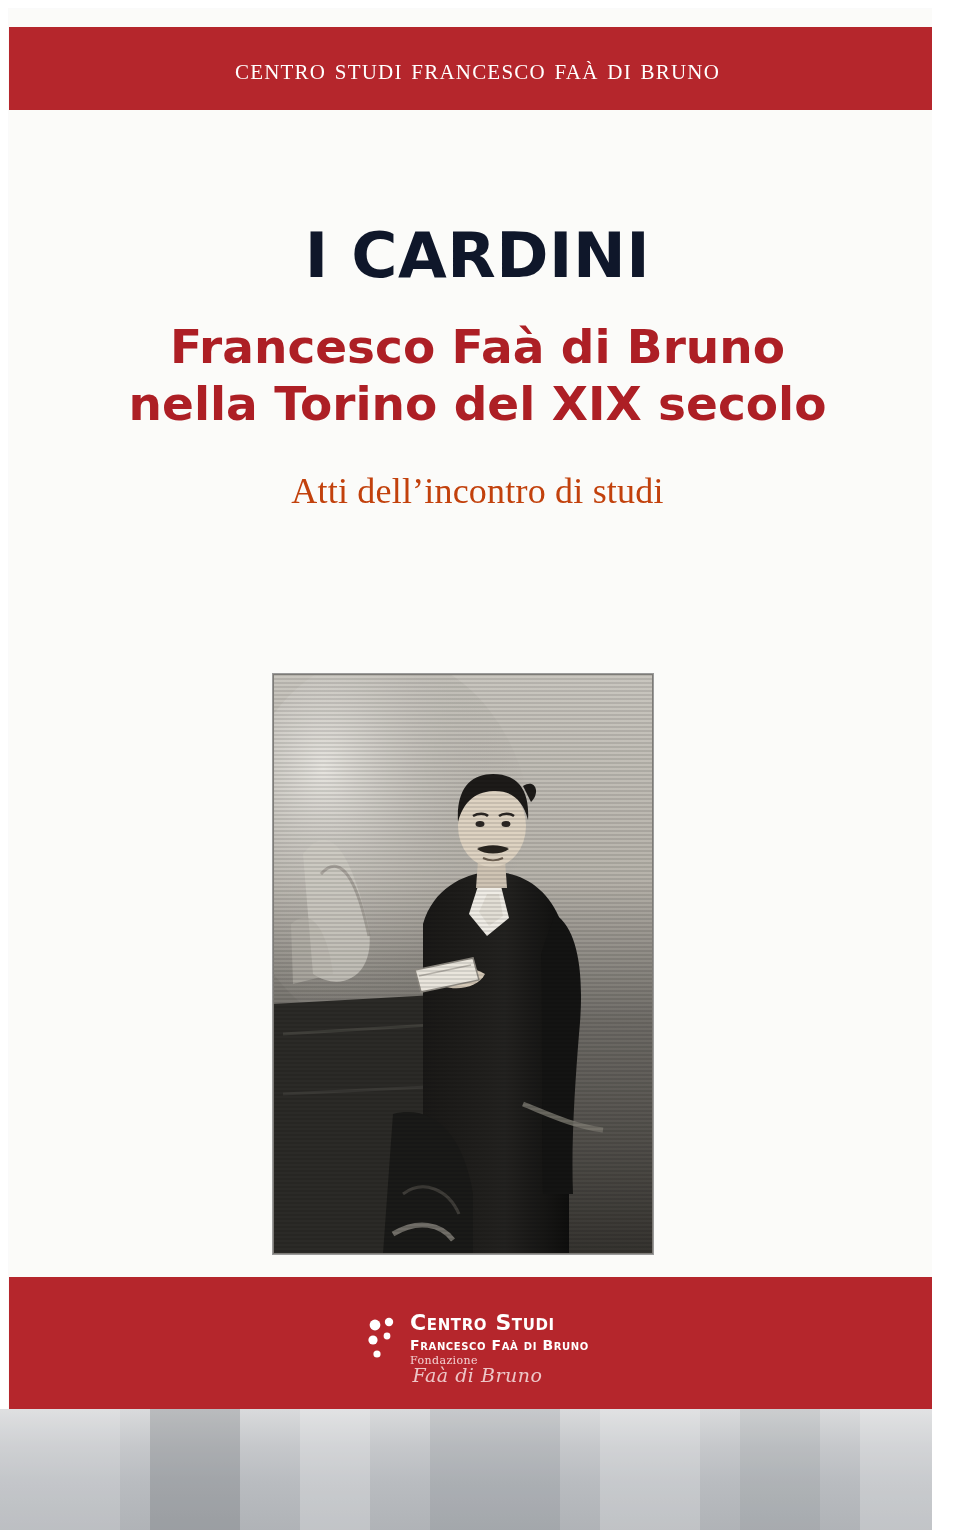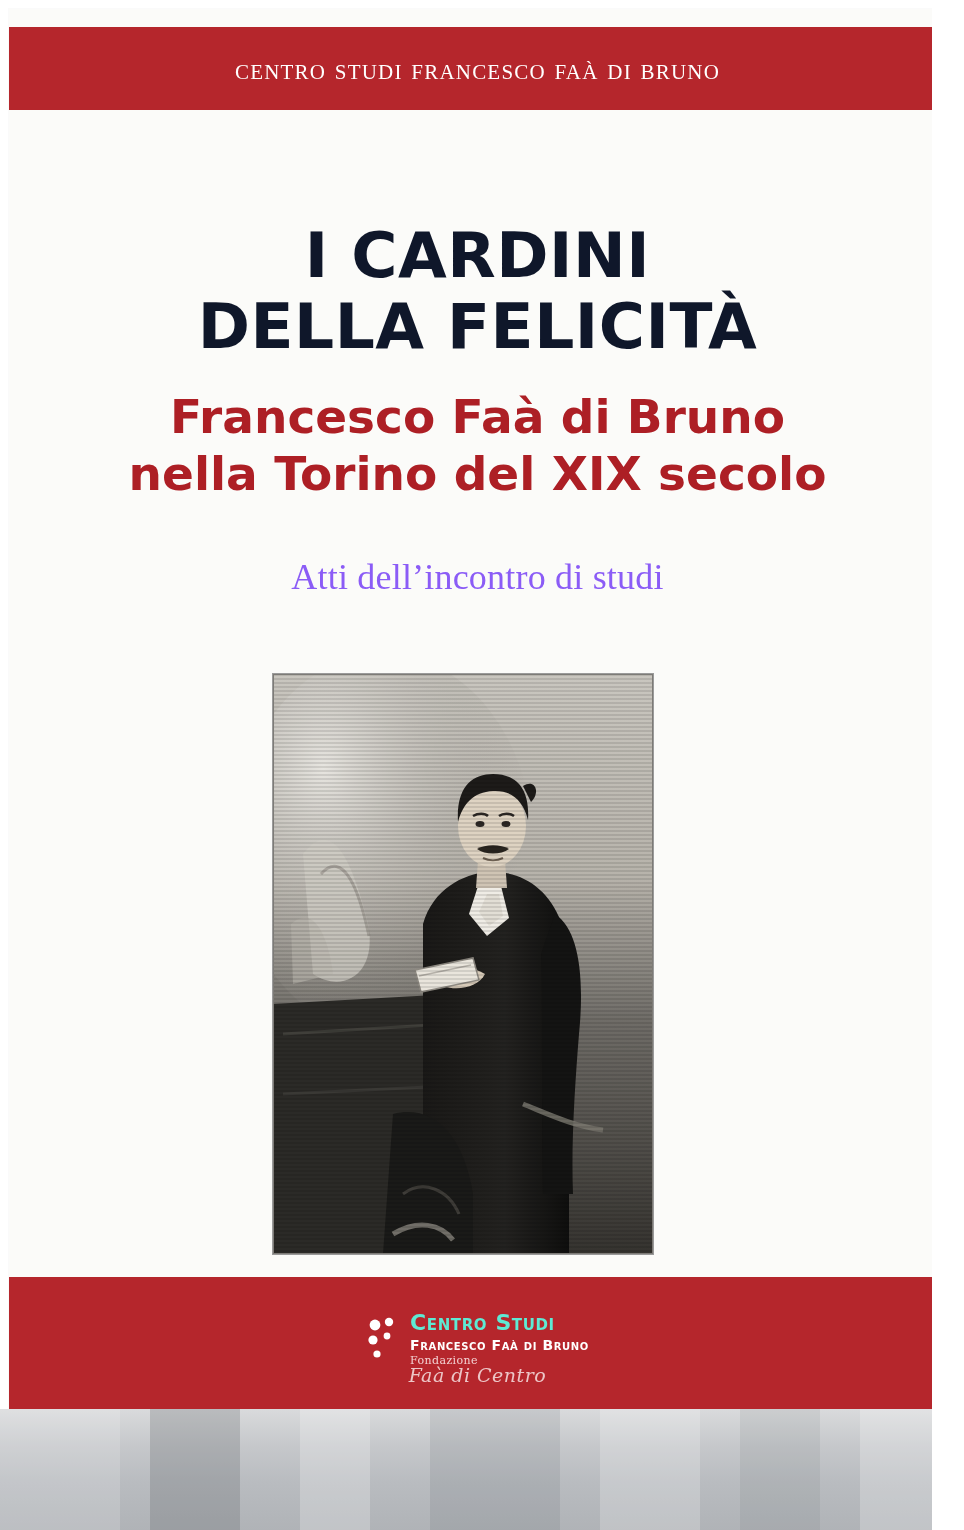--- a/index.html
+++ b/index.html
@@ -86,24 +86,24 @@
   .subtitle {
     color: #ad1f25;
     font-family: "DejaVu Sans", sans-serif;
     font-weight: bold;
     font-size: 47px;
     line-height: 1.22;
     letter-spacing: 0px;
     margin: 26px 0 0 0;
   }
   .kicker {
-    color: #8b5cf6;
+    color: #c2410c;
     font-family: "Liberation Serif", serif;
     font-size: 36px;
-    margin: 53px 0 0 0;
+    margin: 38px 0 0 0;
     letter-spacing: 0.2px;
   }
 
   
   .photo-frame {
     position: absolute;
     left: 263px;
     top: 664px;
     width: 380px;
     height: 580px;
@@ -132,21 +132,21 @@
     transform: translateY(-4px);
   }
   .logo-dots { width: 34px; height: 46px; }
   .logo-text {
     display: flex;
     flex-direction: column;
     align-items: flex-start;
     line-height: 1;
   }
   .logo-line1 {
-    color: #5eead4;
+    color: #ffffff;
     font-family: "DejaVu Sans", sans-serif;
     font-weight: bold;
     font-size: 22px;
     font-variant: small-caps;
     letter-spacing: 0.6px;
   }
   .logo-line2 {
     color: #ffffff;
     font-family: "DejaVu Sans", sans-serif;
     font-weight: bold;
@@ -229,21 +229,20 @@
 
     <div class="top-band">
       <div class="top-band-inner">
         <div class="publisher-line sc">Centro Studi Francesco Faà di Bruno</div>
       </div>
     </div>
 
     <div class="title-block">
       <div class="main-title">
         <div>I CARDINI</div>
-        <div>DELLA FELICITÀ</div>
       </div>
       <div class="subtitle">
         <div>Francesco Faà di Bruno</div>
         <div>nella Torino del XIX secolo</div>
       </div>
       <div class="kicker">Atti dell’incontro di studi</div>
     </div>
 
     <div class="photo-frame">
       <svg class="photo-svg" viewBox="0 0 380 580" preserveAspectRatio="none">
@@ -331,21 +330,21 @@
           <circle cx="11" cy="38" r="3.6" fill="#ffffff"></circle>
         </svg>
         <div class="logo-text">
           <div class="logo-line1">Centro Studi</div>
           <div class="logo-line2">Francesco Faà di Bruno</div>
           <div class="logo-script">Fondazione</div>
         </div>
       </div>
     </div>
 
-    <div class="signature">Faà di Centro</div>
+    <div class="signature">Faà di Bruno</div>
 
   </div>
 
   <div class="scan-floor">
     <div class="streak" style="left:0px;width:120px;opacity:0.35;"></div>
     <div class="streak dark" style="left:150px;width:90px;"></div>
     <div class="streak" style="left:300px;width:70px;opacity:0.5;"></div>
     <div class="streak dark" style="left:430px;width:130px;opacity:0.55;"></div>
     <div class="streak" style="left:600px;width:100px;opacity:0.45;"></div>
     <div class="streak dark" style="left:740px;width:80px;opacity:0.4;"></div>

